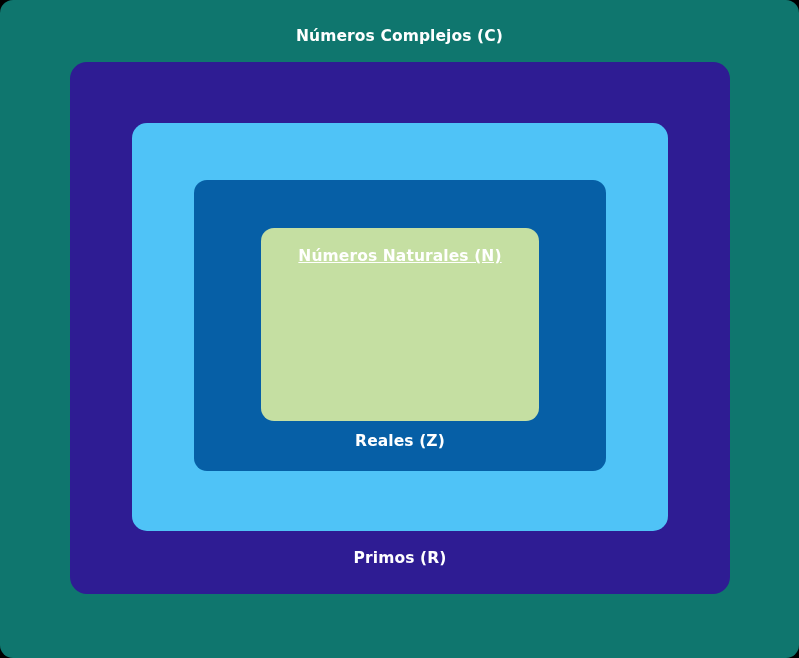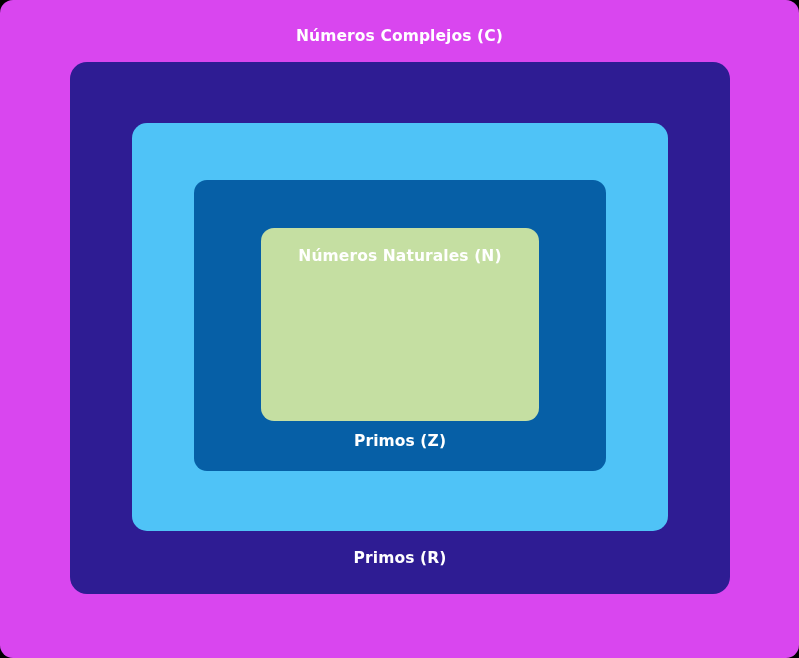--- a/index.html
+++ b/index.html
@@ -14,21 +14,21 @@
     overflow: hidden;
     font-family: "DejaVu Sans", "Liberation Sans", sans-serif;
   }
 
   
   #canvas {
     position: relative;
     width: 799px;
     height: 658px;
     box-sizing: border-box;
-    background: #d946ef;
+    background: #0f766e;
     border-radius: 13px;
     overflow: hidden;
   }
 
   .set-label {
     position: absolute;
     left: 0;
     right: 0;
     text-align: center;
     color: #FFFFFF;
@@ -87,21 +87,21 @@
     top: 50px;
     width: 170px;
     height: 97px;
     background: #FFAA00;
     border-radius: 11px;
   }
 
   
   .label-complejos { top: 29px; }
   .label-racionales { top: 84px; }
-  .label-naturales  { top: 21px; }
+  .label-naturales  { top: 21px; text-decoration: underline; }
   .label-primos     { top: 40px; }
   .label-enteros    { bottom: 22px; }
   .label-reales     { bottom: 28px; }
 
   
   .label-naturales { color: #FFFFFF; }
 </style>
 </head>
 <body>
 
@@ -117,21 +117,21 @@
 
       <div class="set-box" id="box-enteros">
 
         <div class="set-box" id="box-naturales">
 
           <div class="set-label label-naturales">Números Naturales (N)</div>
 
 
         </div>
 
-        <div class="set-label label-enteros">Primos (Z)</div>
+        <div class="set-label label-enteros">Reales (Z)</div>
 
       </div>
 
     </div>
 
     <div class="set-label label-reales">Primos (R)</div>
 
   </div>
 
 </div>

